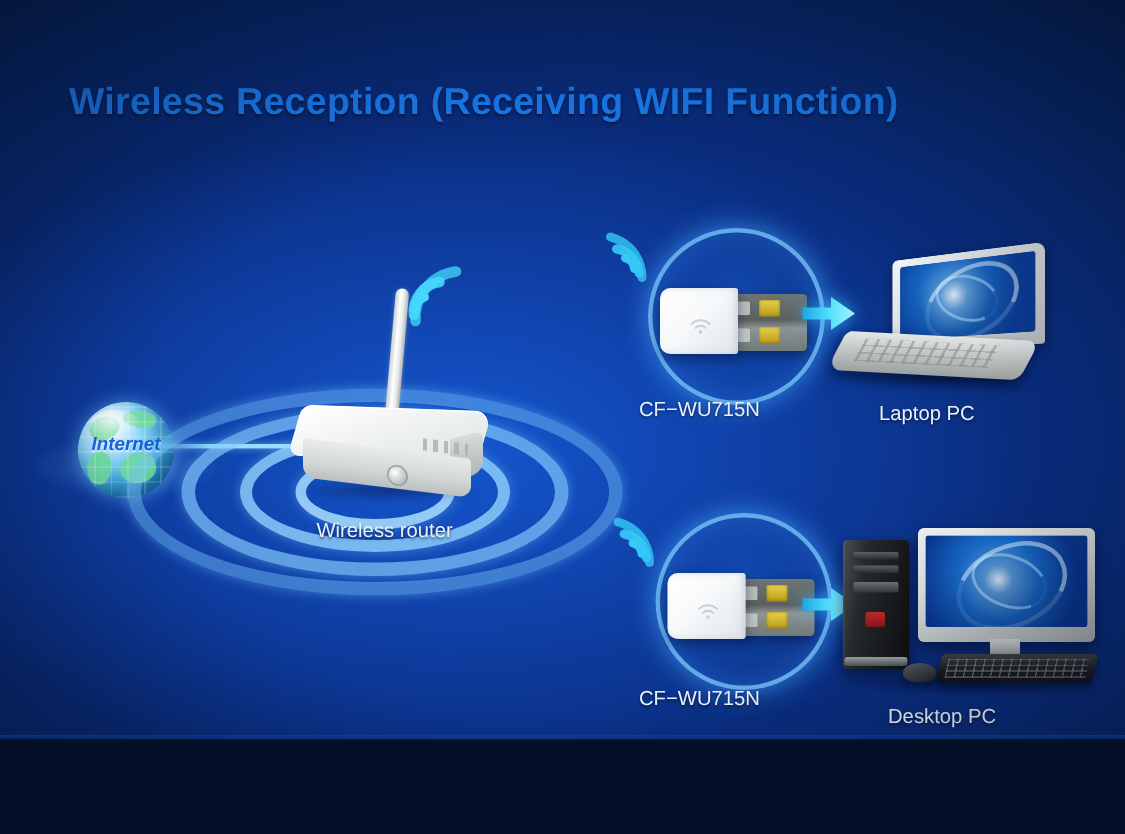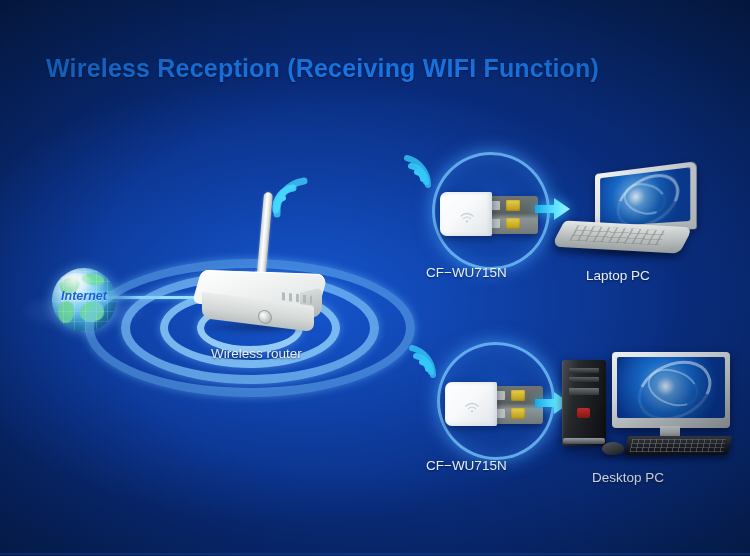--- a/index.html
+++ b/index.html
@@ -6,21 +6,21 @@
     margin: 0;
     padding: 0;
     background: #041027;
   }
   body {
     font-family: "Liberation Sans", sans-serif;
   }
   #scene {
     position: relative;
     width: 750px;
-    height: 556px;
+    height: 493px;
     overflow: hidden;
     background:
       radial-gradient(ellipse 560px 330px at 300px 300px, rgba(22,88,210,0.95) 0%, rgba(16,66,170,0.75) 38%, rgba(9,38,110,0.35) 68%, rgba(5,20,62,0.0) 100%),
       radial-gradient(ellipse 900px 560px at 375px 300px, #0b3a9c 0%, #0a2f82 40%, #06204f 72%, #03102e 100%),
       linear-gradient(180deg, #051433 0%, #072254 30%, #06204f 70%, #031029 100%);
   }
   #scene::after {
     content: "";
     position: absolute;
     left: 0; right: 0; bottom: 0;

